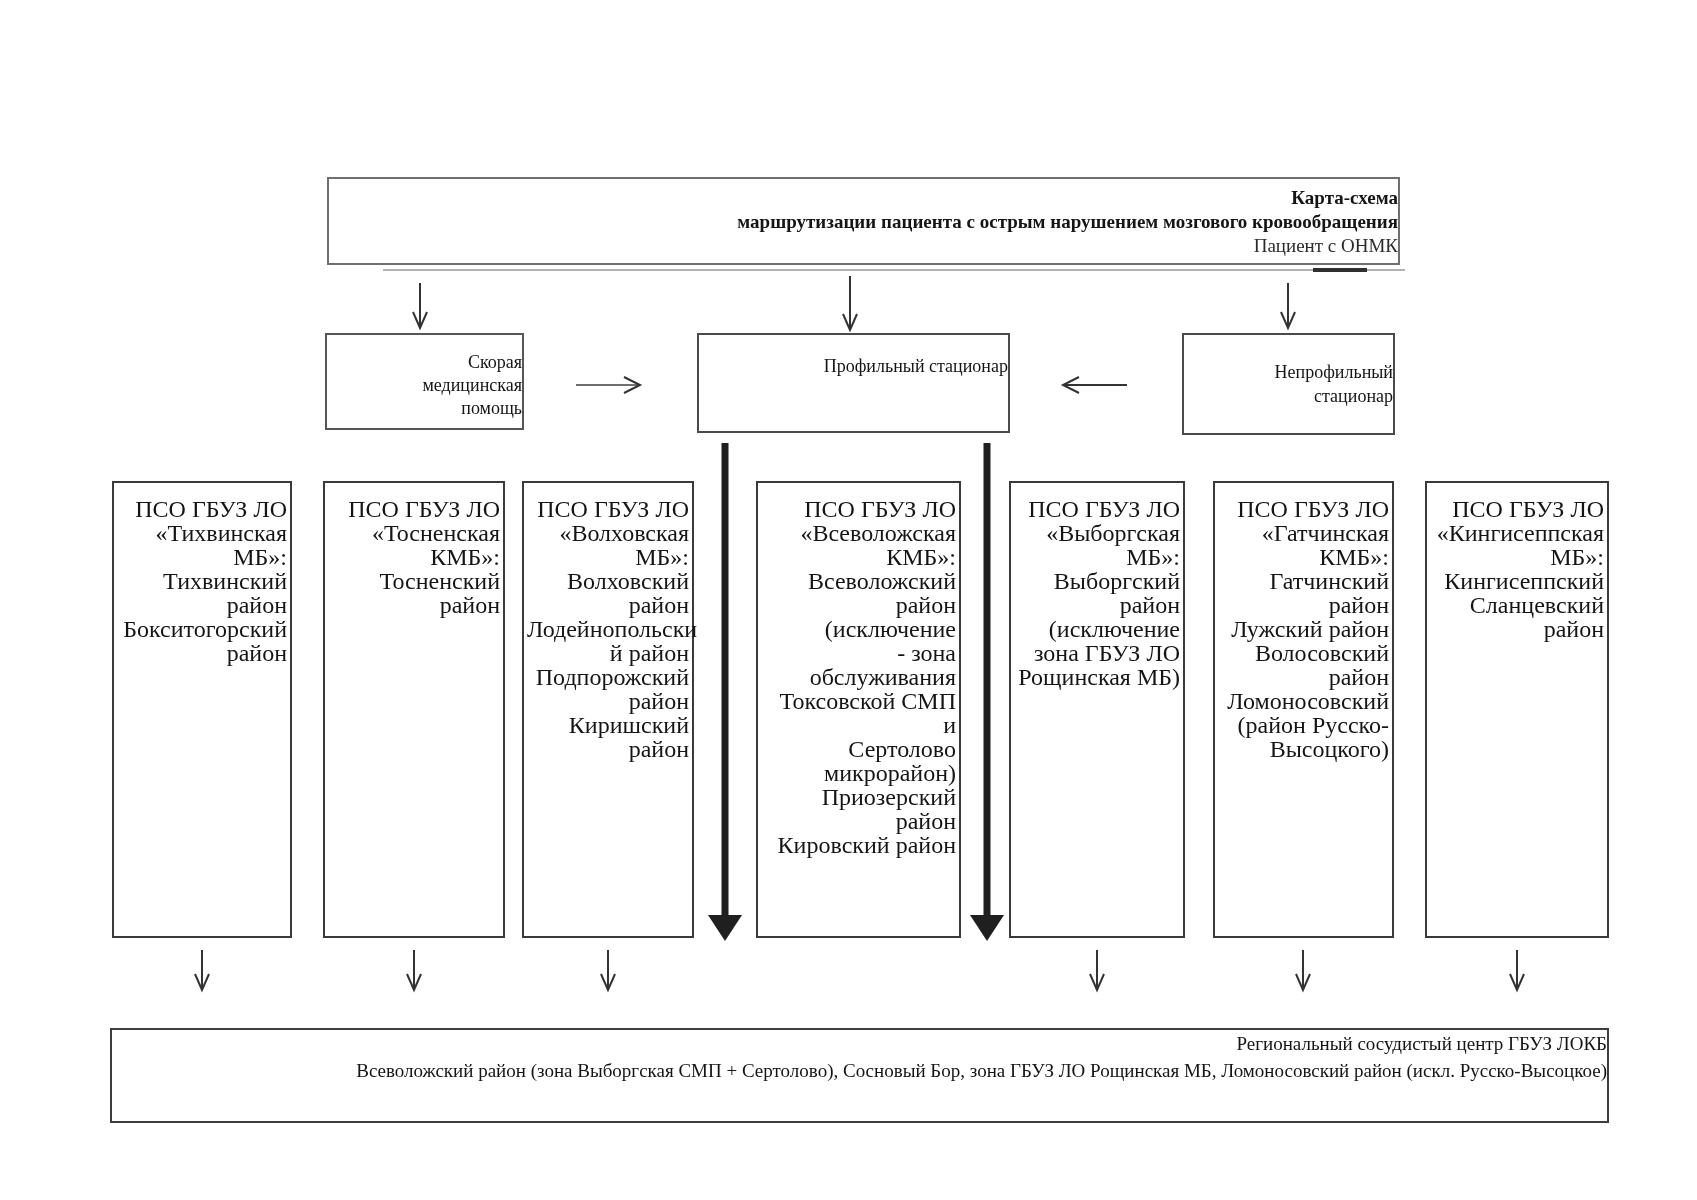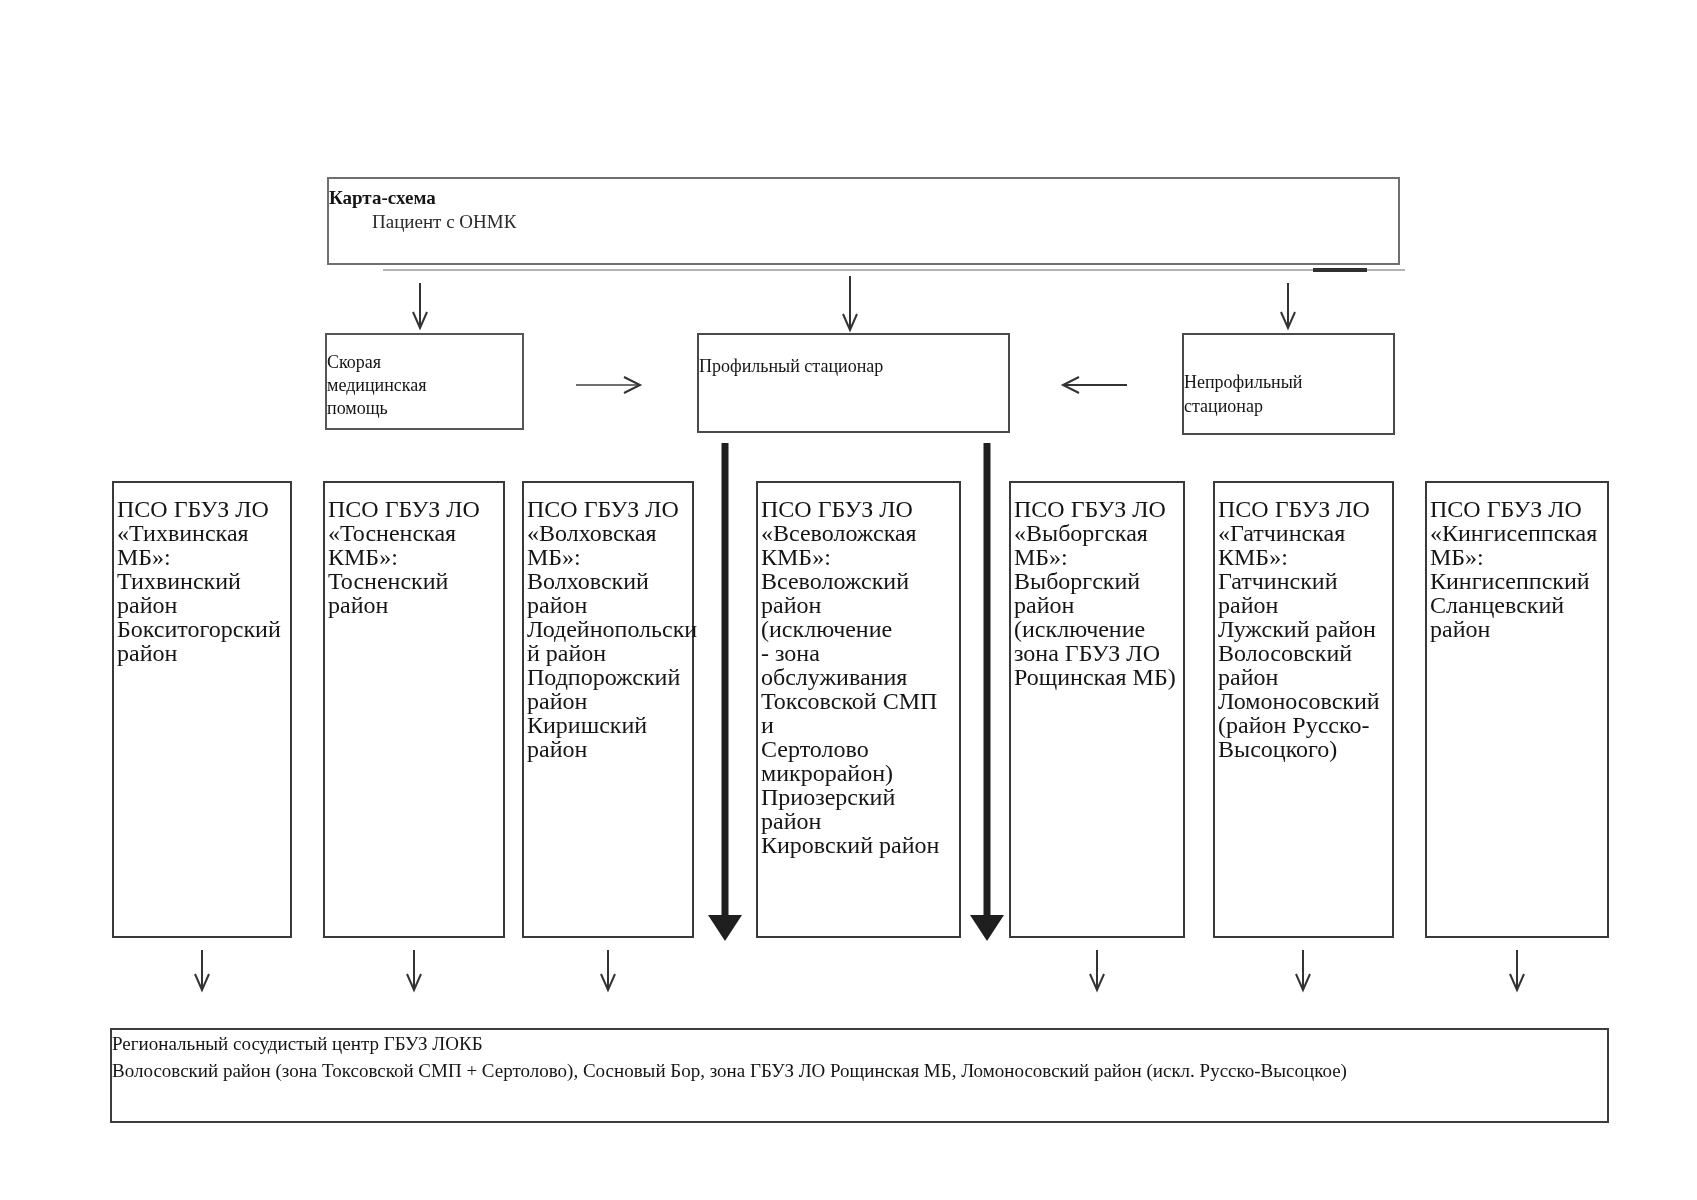--- a/index.html
+++ b/index.html
@@ -8,21 +8,21 @@
     width:1697px;height:1200px;
     background:#ffffff;
     font-family:"Liberation Serif","DejaVu Serif",serif;
     color:#151515;
     overflow:hidden;
   }
   .box{
     position:absolute;
     background:#ffffff;
     box-sizing:border-box;
-    text-align:left;
+    text-align:right;
   }
   .preline{white-space:pre-line;}
   
   .title-box{
     left:327px;top:177px;width:1073px;height:88px;
     border:2px solid #6f6f6f;
     padding-top:7px;
     font-size:19px;line-height:24px;
   }
   .title-bold{font-weight:bold;}
@@ -46,21 +46,21 @@
   .profile-box{
     left:697px;top:333px;width:313px;height:100px;
     border:2px solid #4a4a4a;
     font-size:18px;line-height:22px;
     padding-top:20px;
   }
   .nonprofile-box{
     left:1182px;top:333px;width:213px;height:102px;
     border:2px solid #4a4a4a;
     font-size:18px;line-height:24px;
-    padding-top:35px;
+    padding-top:25px;
   }
   
   .pso{
     top:481px;height:457px;
     border:2px solid #3a3a3a;
     font-size:24px;line-height:24px;
     padding:14px 3px 0 3px;
   }
   .pso1{left:112px;width:180px;}
   .pso2{left:323px;width:182px;}
@@ -80,20 +80,21 @@
     pointer-events:none;
   }
 </style>
 </head>
 <body>
 
 <div class="canvas">
 
   <div class="box title-box">
     <div class="title-bold">Карта-схема</div>
+    <div class="title-bold">маршрутизации пациента с острым нарушением мозгового кровообращения</div>
     <div class="title-normal">Пациент с ОНМК</div>
   </div>
   <div class="artifact-gray"></div>
   <div class="artifact-dark"></div>
 
   <div class="box ems-box preline">Скорая
 медицинская
 помощь</div>
   <div class="box profile-box">Профильный стационар</div>
   <div class="box nonprofile-box preline">Непрофильный
@@ -155,21 +156,21 @@
 Высоцкого)</div>
   <div class="box pso pso7 preline">ПСО ГБУЗ ЛО
 «Кингисеппская
 МБ»:
 Кингисеппский
 Сланцевский
 район</div>
 
   <div class="box regional-box">
     <div>Региональный сосудистый центр ГБУЗ ЛОКБ</div>
-    <div>Волосовский район (зона Токсовской СМП + Сертолово), Сосновый Бор, зона ГБУЗ ЛО Рощинская МБ, Ломоносовский район (искл. Русско-Высоцкое)</div>
+    <div>Всеволожский район (зона Выборгская СМП + Сертолово), Сосновый Бор, зона ГБУЗ ЛО Рощинская МБ, Ломоносовский район (искл. Русско-Высоцкое)</div>
   </div>
 
   <svg class="arrows" width="1697" height="1200" viewBox="0 0 1697 1200">
     <g stroke="#333333" stroke-width="2" fill="none">
 
       <g>
         <line x1="420" y1="283" x2="420" y2="327"></line>
         <polyline points="413,312 420,328 427,312"></polyline>
       </g>
       <g>

